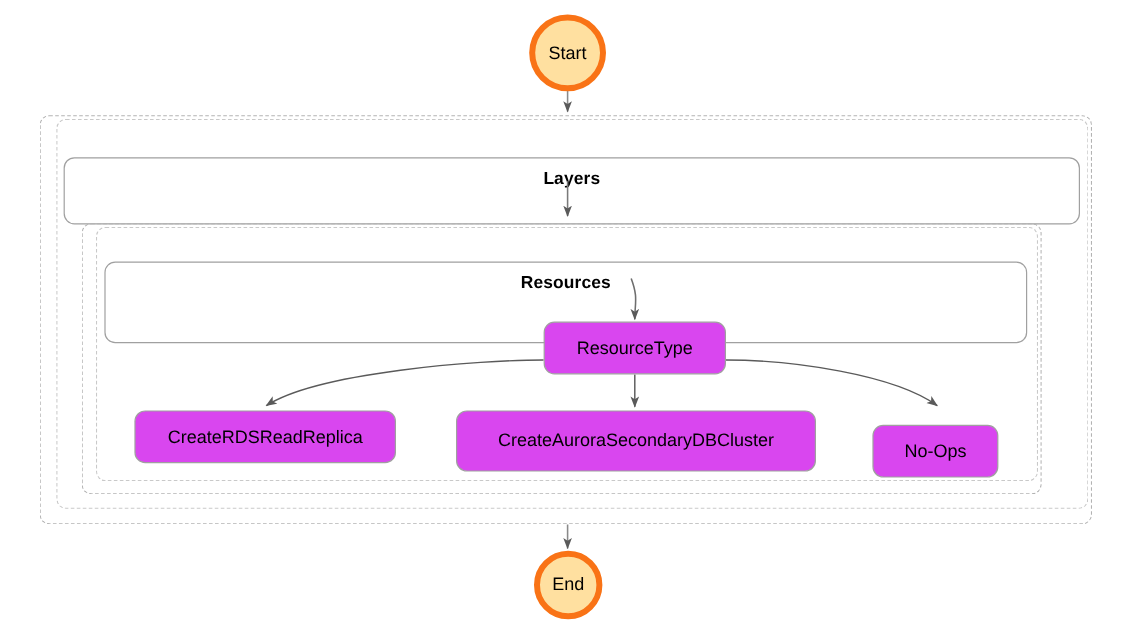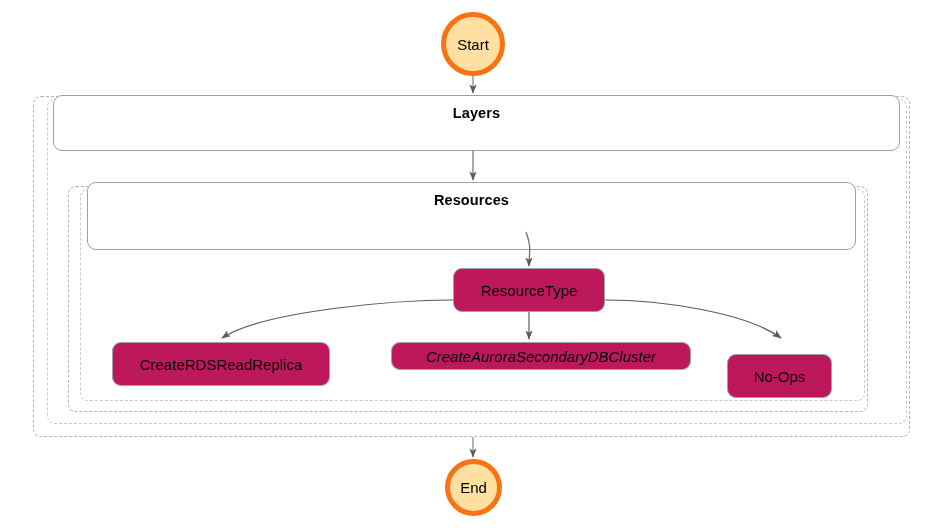--- a/index.html
+++ b/index.html
@@ -43,38 +43,39 @@
     border: 1px dashed #b3b3b3;
     border-radius: 8px;
     background: transparent;
   }
   .group-solid {
     position: absolute;
     box-sizing: border-box;
     border: 1px solid #a0a0a0;
     border-radius: 9px;
     background: #ffffff;
+    margin-top: 36px;
   }
   .group-title {
     position: absolute;
     left: 0;
     right: 0;
     top: 9px;
     text-align: center;
     font-size: 14.5px;
     font-weight: bold;
     color: #000000;
     letter-spacing: 0.1px;
   }
   .box {
     position: absolute;
     box-sizing: border-box;
     border: 1px solid #a0a0a0;
     border-radius: 9px;
-    background: #be185d;
+    background: #d946ef;
     display: flex;
     align-items: center;
     justify-content: center;
     font-size: 15px;
     color: #000000;
     white-space: nowrap;
   }
 </style>
 </head>
 <body>
@@ -116,19 +117,19 @@
 
     <path d="M473,437 L473,457" fill="none" stroke="#8a8a8a" stroke-width="1.3" marker-end="url(#arrowhead)"></path>
   </svg>
 
   <div class="node terminal" style="left:441px; top:12px; width:64px; height:64px;">Start</div>
 
   <div class="box" style="left:453px; top:268px; width:152px; height:44px;">ResourceType</div>
 
   <div class="box" style="left:112px; top:342px; width:218px; height:44px;text-align:center;">CreateRDSReadReplica</div>
 
-  <div class="box" style="left:391px; top:342px; width:300px; height:28px;font-style:italic;">CreateAuroraSecondaryDBCluster</div>
+  <div class="box" style="left:380px; top:342px; width:300px; height:51px;">CreateAuroraSecondaryDBCluster</div>
 
   <div class="box" style="left:727px; top:354px; width:105px; height:44px;">No-Ops</div>
 
   <div class="node terminal" style="left:445px; top:459px; width:57px; height:57px;">End</div>
 
 </div>
 
 </body></html>

